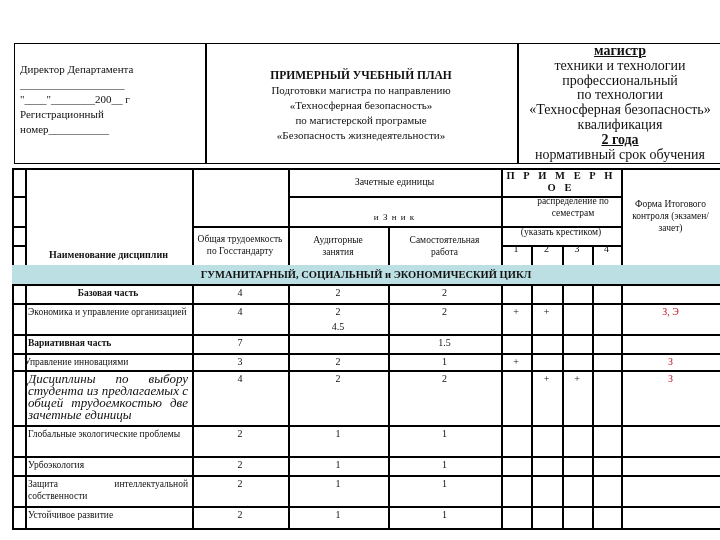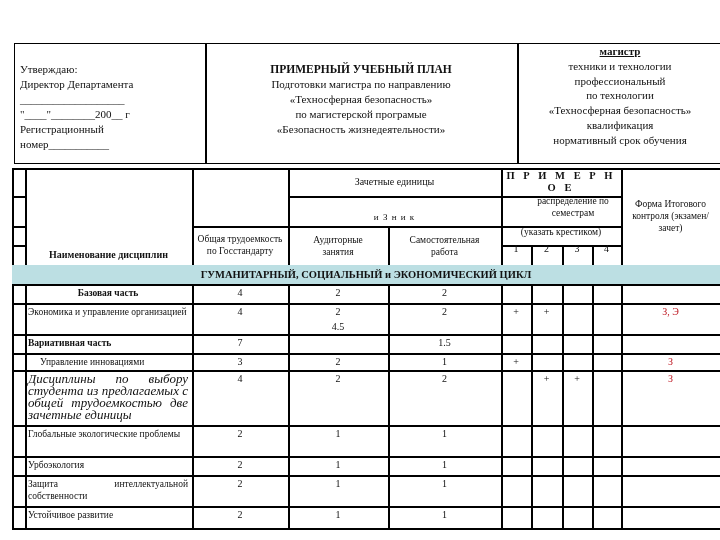--- a/index.html
+++ b/index.html
@@ -5,42 +5,41 @@
   html, body { margin:0; padding:0; }
   body { width:720px; height:540px; background:#ffffff; position:relative; overflow:hidden;
          font-family:"Liberation Serif", "DejaVu Serif", serif; color:#111; }
   .abs { position:absolute; box-sizing:border-box; }
   .topbox { left:14px; top:43px; width:720px; height:121px; border:1.5px solid #000; border-right:none; }
   .vline { position:absolute; background:#000; width:1.5px; }
   .hline { position:absolute; background:#000; height:1.5px; }
   .txt { position:absolute; font-size:11px; line-height:13px; }
   .approve { left:20px; top:62px; width:180px; font-size:11px; line-height:15px; }
   .approve div { white-space:nowrap; }
-  .plan { left:208px; top:62px; width:306px; text-align:center; font-size:11px; line-height:15px; }
+  .plan { left:208px; top:68px; width:306px; text-align:center; font-size:11px; line-height:15px; }
   .plan .title { font-weight:bold; font-size:11.5px; margin-bottom:0px; }
-  .qual { left:520px; top:44px; width:200px; text-align:center; font-size:11px; line-height:14.8px; }
+  .qual { left:520px; top:44px; width:200px; text-align:center; font-size:14px; line-height:14.8px; }
   .qual .u { text-decoration:underline; font-weight:bold; }
 
   .cell { position:absolute; box-sizing:border-box; font-size:10px; line-height:12px; text-align:center;
           display:flex; align-items:center; justify-content:center; }
   .cellt { position:absolute; box-sizing:border-box; font-size:10px; line-height:12px; text-align:center; padding-top:3px; }
   .band { position:absolute; left:12px; top:265px; width:708px; height:19px; background:#bcdfe3;
           font-weight:bold; font-size:10.5px; text-align:center; line-height:19px; }
   .b { font-weight:bold; }
   .spaced { letter-spacing:3px; font-weight:bold; font-size:10.5px; }
 </style>
 </head>
 <body>
 
 <div class="abs topbox"></div>
 <div class="vline" style="left:205px; top:43px; height:121px;"></div>
 <div class="vline" style="left:517px; top:43px; height:121px;"></div>
 
 <div class="txt approve">
-  <div>Утверждаю:</div>
   <div>Директор Департамента</div>
   <div>___________________</div>
   <div>"____"________200__ г</div>
   <div>Регистрационный</div>
   <div>номер___________</div>
 </div>
 
 <div class="txt plan">
   <div class="title">ПРИМЕРНЫЙ УЧЕБНЫЙ ПЛАН</div>
   <div>Подготовки магистра по направлению</div>
@@ -49,20 +48,21 @@
   <div>«Безопасность жизнедеятельности»</div>
 </div>
 
 <div class="txt qual">
   <div class="u">магистр</div>
   <div>техники и технологии</div>
   <div>профессиональный</div>
   <div>по технологии</div>
   <div>«Техносферная  безопасность»</div>
   <div>квалификация</div>
+  <div class="u">2 года</div>
   <div>нормативный срок обучения</div>
 </div>
 
 <div id="grid">
     <div class="hline" style="left: 12px; width: 708px; top: 168px;"></div>
     <div class="hline" style="left: 12px; width: 13px; top: 196px;"></div>
     <div class="hline" style="left: 288px; width: 333px; top: 196px;"></div>
     <div class="hline" style="left: 12px; width: 13px; top: 226px;"></div>
     <div class="hline" style="left: 192px; width: 429px; top: 226px;"></div>
     <div class="hline" style="left: 12px; width: 13px; top: 245px;"></div>
@@ -146,21 +146,21 @@
       <div class="cellt" style="left: 192px; top: 334px; width: 96px; height: 19px;">7</div>
       <div class="cellt" style="left: 288px; top: 318px; width: 100px; height: 19px;">4.5</div>
       <div class="cellt" style="left: 388px; top: 334px; width: 113px; height: 19px;">1.5</div>
       <div class="cellt" style="left: 501px; top: 334px; width: 30px; height: 19px;"></div>
       <div class="cellt" style="left: 531px; top: 334px; width: 31px; height: 19px;"></div>
       <div class="cellt" style="left: 562px; top: 334px; width: 30px; height: 19px;"></div>
       <div class="cellt" style="left: 592px; top: 334px; width: 29px; height: 19px;"></div>
       <div class="cellt" style="left: 621px; top: 334px; width: 99px; height: 19px; color: rgb(192, 32, 42);"></div>
     </div>
     <div>
-      <div class="cellt" style="left: 40px; top: 353px; width: 160px; height: 17px; font-size: 9.5px; line-height: 12px; text-align: left;">Управление инновациями</div>
+      <div class="cellt" style="left: 24px; top: 353px; width: 160px; height: 17px; font-size: 9.5px; line-height: 12px; text-align: left;">Управление инновациями</div>
       <div class="cellt" style="left: 192px; top: 353px; width: 96px; height: 17px;">3</div>
       <div class="cellt" style="left: 288px; top: 353px; width: 100px; height: 17px;">2</div>
       <div class="cellt" style="left: 388px; top: 353px; width: 113px; height: 17px;">1</div>
       <div class="cellt" style="left: 501px; top: 353px; width: 30px; height: 17px;">+</div>
       <div class="cellt" style="left: 531px; top: 353px; width: 31px; height: 17px;"></div>
       <div class="cellt" style="left: 562px; top: 353px; width: 30px; height: 17px;"></div>
       <div class="cellt" style="left: 592px; top: 353px; width: 29px; height: 17px;"></div>
       <div class="cellt" style="left: 621px; top: 353px; width: 99px; height: 17px; color: rgb(192, 32, 42);">З</div>
     </div>
     <div>

